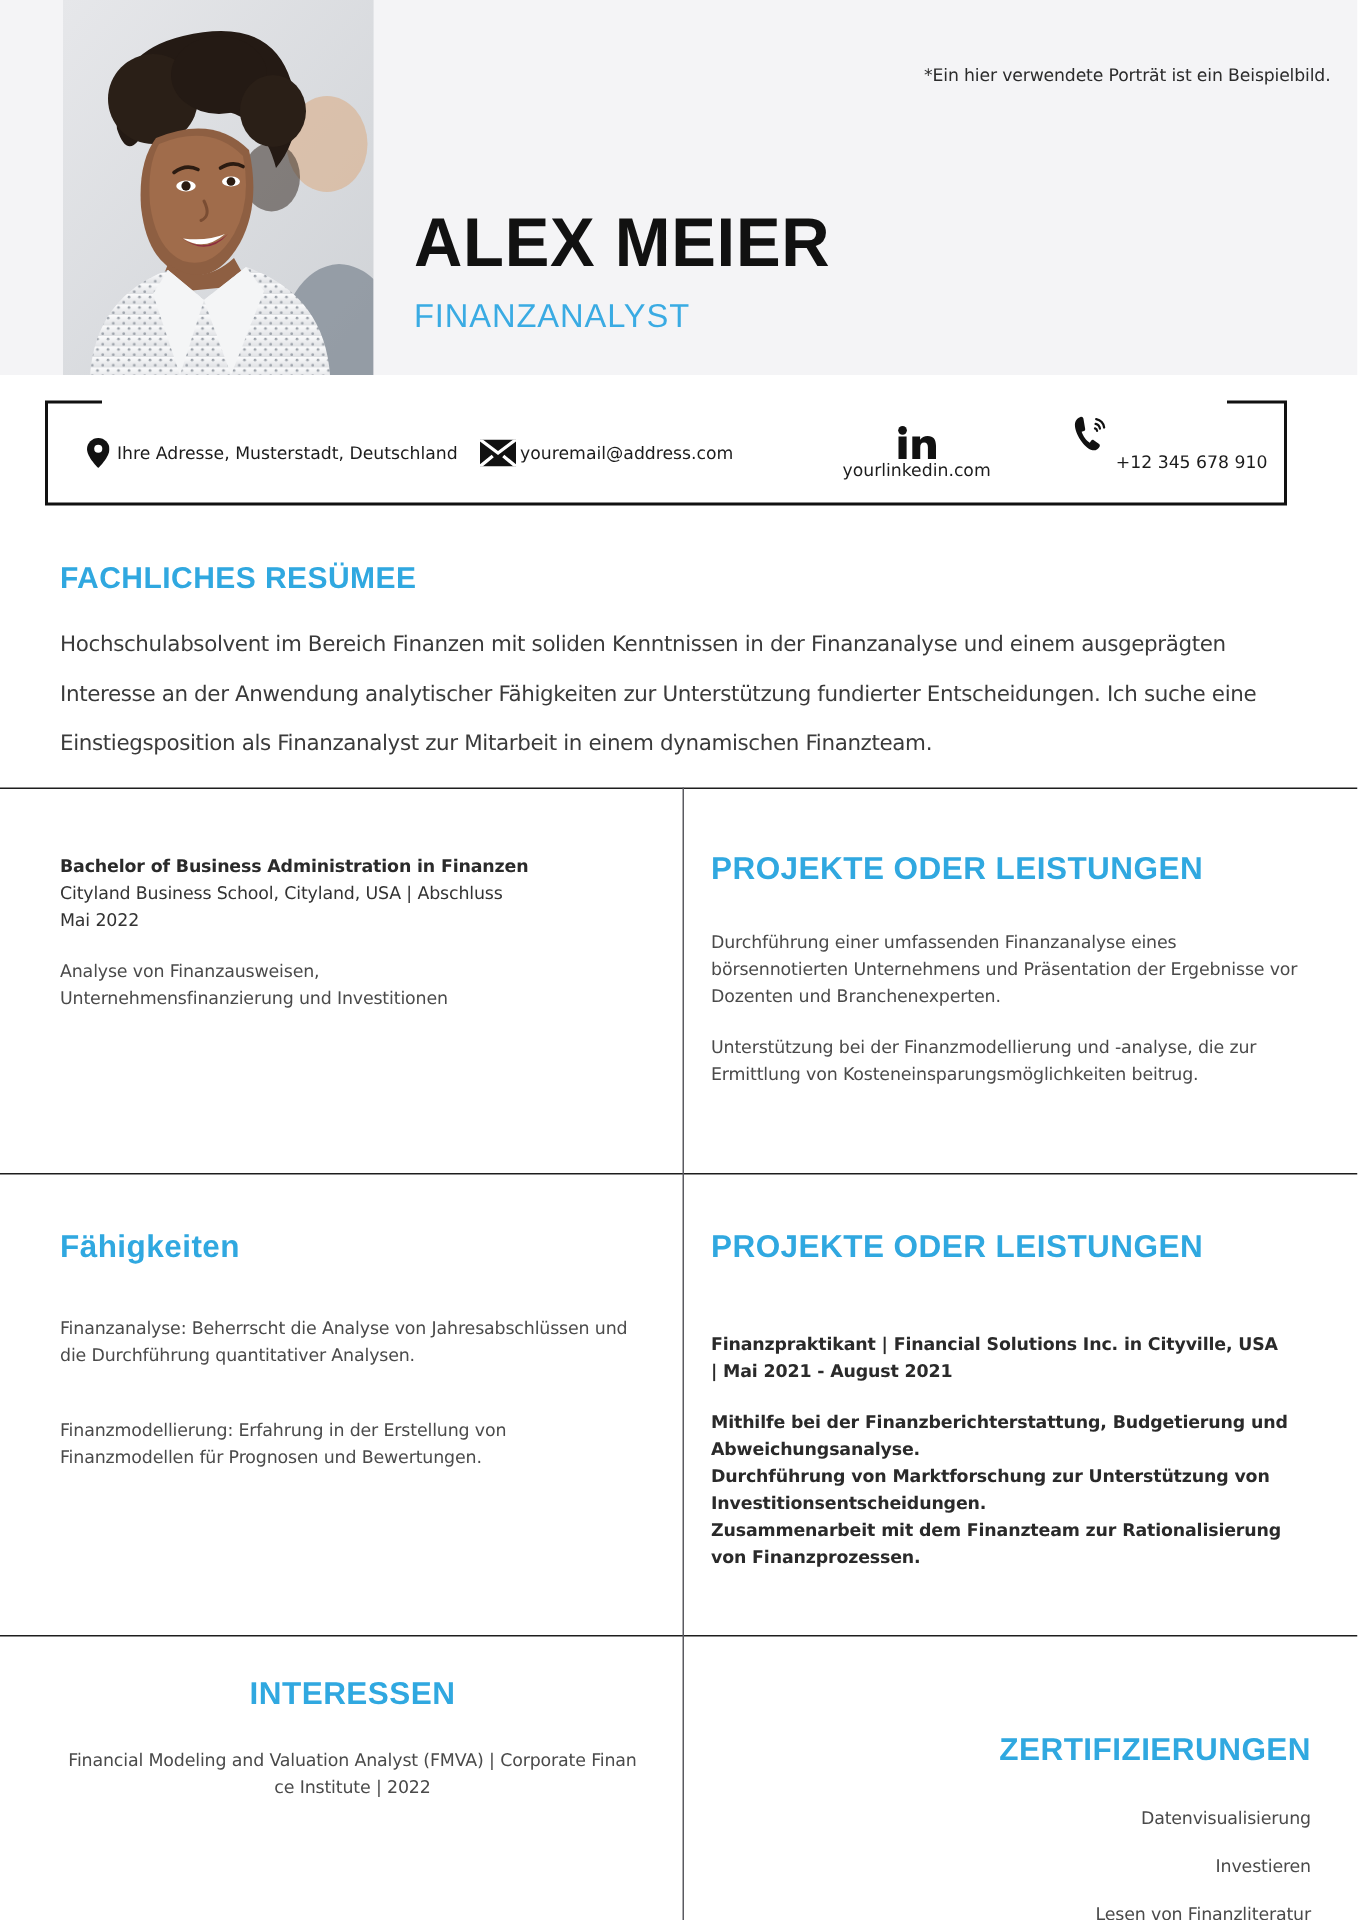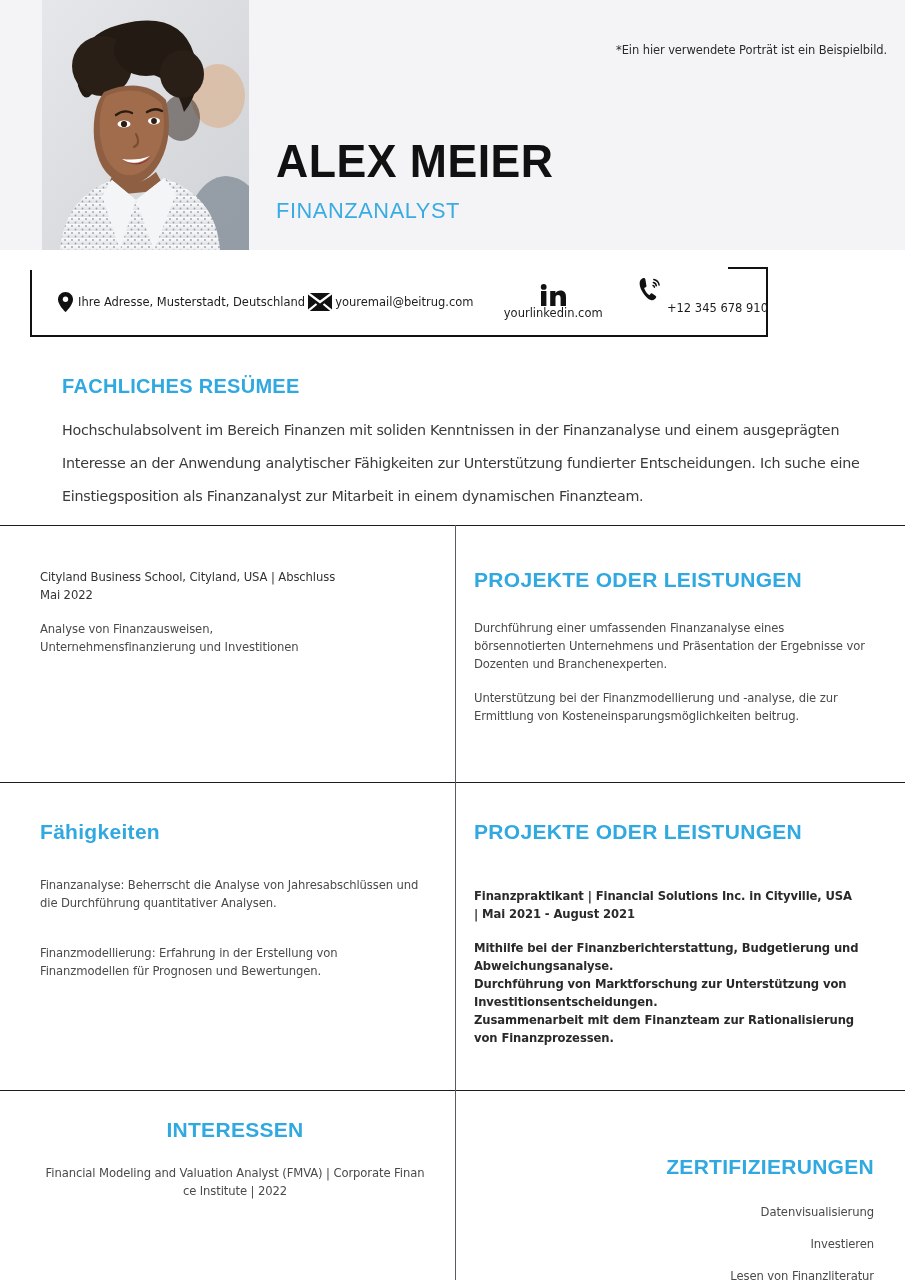--- a/index.html
+++ b/index.html
@@ -68,21 +68,21 @@
     margin-top: 14px;
     transform: scaleX(0.99);
     transform-origin: left center;
   }
 
   
   .contact-wrap {
     position: absolute;
     left: 30px;
     top: 267px;
-    width: 738px;
+    width: 828px;
     height: 70px;
   }
   .contact-box {
     position: absolute;
     inset: 0;
     border: 2px solid #111111;
     box-sizing: border-box;
   }
   
   .notch-left {
@@ -133,21 +133,20 @@
   .c-phone  { width: 150px; align-items: flex-start; }
   .c-phone .ic { width: 34px; margin-top: -12px; }
   .c-phone .txt { margin-top: 12px; }
 
   
   .summary {
     position: absolute;
     left: 40px;
     top: 375px;
     width: 828px;
-    margin-left: 22px;
   }
   .sec-title {
     font-family: "Liberation Sans Narrow", "Liberation Sans", sans-serif;
     font-weight: bold;
     color: #30a8e0;
     letter-spacing: 0.3px;
   }
   .summary .sec-title {
     font-size: 20px;
     margin-bottom: 16px;
@@ -296,21 +295,21 @@
     </div>
 
     <div class="citem c-email">
       <span class="ic">
         <svg width="24" height="18" viewBox="0 0 24 18">
             <rect x="0" y="0" width="24" height="18" fill="#111"></rect>
             <path d="M0 0l12 9L24 0" stroke="#fff" stroke-width="2.2" fill="none"></path>
             <path d="M0 18l8.5-7M24 18l-8.5-7" stroke="#fff" stroke-width="2.2" fill="none"></path>
           </svg>
       </span>
-      <span class="txt">youremail@beitrug.com</span>
+      <span class="txt">youremail@address.com</span>
     </div>
 
     <div class="citem c-linked">
       <span class="ic">
         <svg width="26" height="22" viewBox="0 0 26 22">
           <rect x="1" y="7" width="5.4" height="15" fill="#111"></rect>
           <circle cx="3.7" cy="2.9" r="2.9" fill="#111"></circle>
           <path d="M10.2 7h5.2v2.2c1-1.6 2.9-2.6 5-2.6 4 0 5.6 2.4 5.6 6.6V22h-5.4v-7.8c0-2-0.8-3.2-2.5-3.2-1.8 0-2.6 1.2-2.6 3.2V22h-5.3z" fill="#111"></path>
         </svg>
       </span>
@@ -335,20 +334,21 @@
   <div class="sec-title">FACHLICHES RESÜMEE</div>
   <p>Hochschulabsolvent im Bereich Finanzen mit soliden Kenntnissen in der Finanzanalyse und einem ausgeprägten Interesse an der Anwendung analytischer Fähigkeiten zur Unterstützung fundierter Entscheidungen. Ich suche eine Einstiegsposition als Finanzanalyst zur Mitarbeit in einem dynamischen Finanzteam.</p>
 </div>
 
 <div class="hr hr1"></div>
 <div class="hr hr2"></div>
 <div class="hr hr3"></div>
 <div class="vline"></div>
 
 <div class="cell c-bildung">
+  <div class="body-txt strong">Bachelor of Business Administration in Finanzen</div>
   <div class="body-txt dark nowrapish">Cityland Business School, Cityland, USA | Abschluss
 Mai 2022</div>
   <div class="gap"></div>
   <div class="body-txt nowrapish">Analyse von Finanzausweisen,
 Unternehmensfinanzierung und Investitionen</div>
 </div>
 
 <div class="cell c-projekte1">
   <div class="sec-title xbig">PROJEKTE ODER LEISTUNGEN</div>
   <div class="body-txt">Durchführung einer umfassenden Finanzanalyse eines börsennotierten Unternehmens und Präsentation der Ergebnisse vor Dozenten und Branchenexperten.</div>

